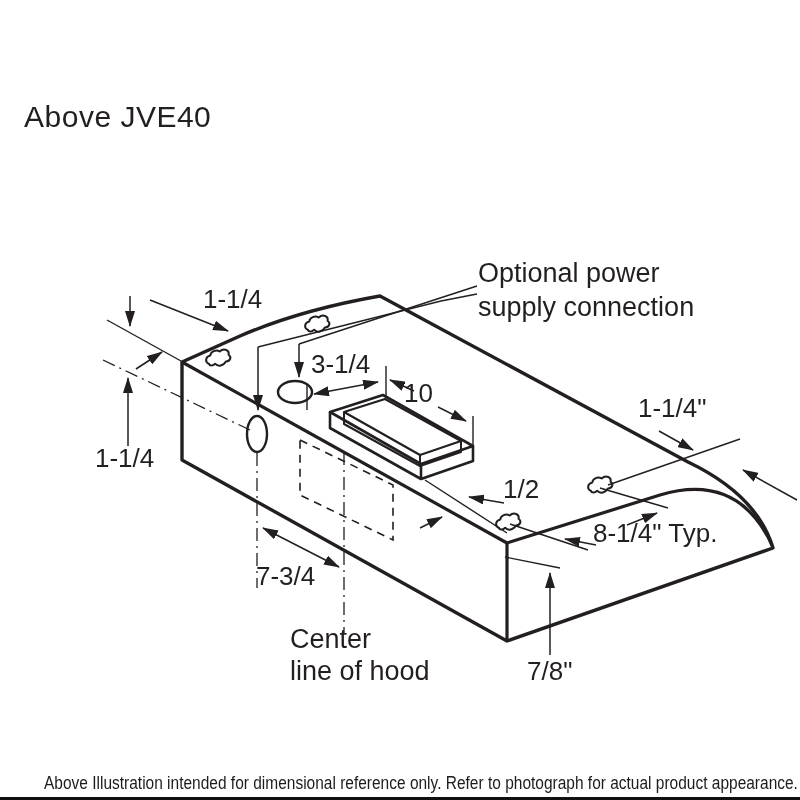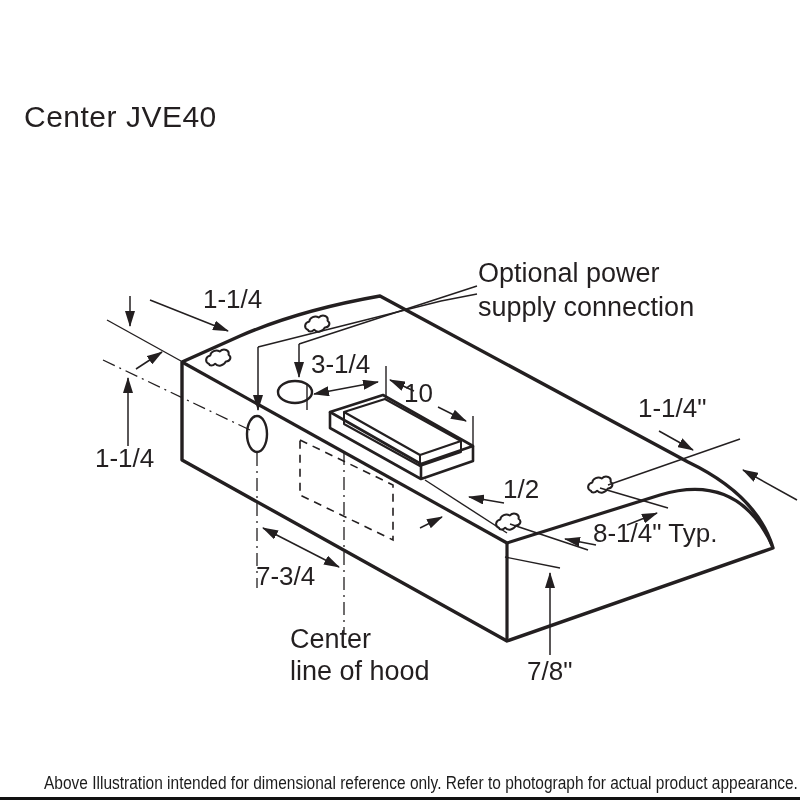--- a/index.html
+++ b/index.html
@@ -13,21 +13,21 @@
               transform:scaleX(0.885);transform-origin:left center;white-space:nowrap;
               color:#1c1c1c;letter-spacing:0px;}
   #bottom-bar{position:absolute;left:0;top:797px;width:800px;height:3px;background:#111111;}
   .ink{stroke:#231f20;fill:none;}
 </style>
 </head>
 <body>
 
 <div id="stage">
 
-  <div id="model-title">Center JVE40</div>
+  <div id="model-title">Above JVE40</div>
 
   <svg id="drawing" width="800" height="800" viewBox="0 0 800 800">
     <defs>
       <marker id="ah" viewBox="0 0 16 10" refX="15" refY="5" markerWidth="16" markerHeight="10" orient="auto-start-reverse" markerUnits="userSpaceOnUse">
         <path d="M0,0 L16,5 L0,10 Z" fill="#231f20"></path>
       </marker>
     </defs>
 
     <g>
 

